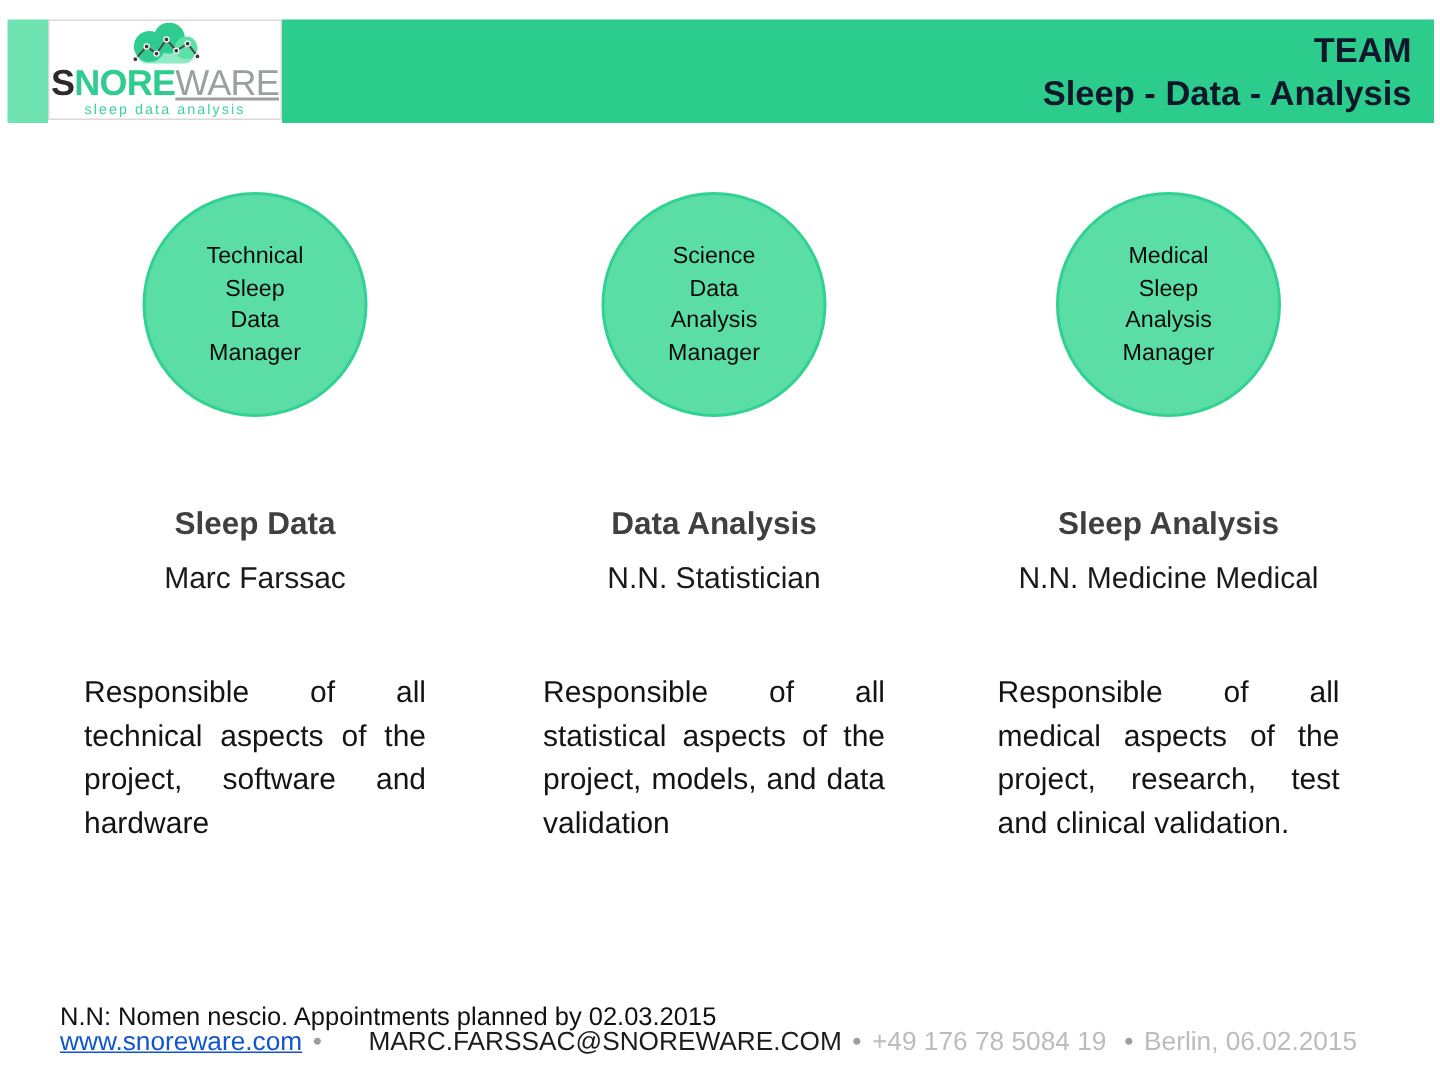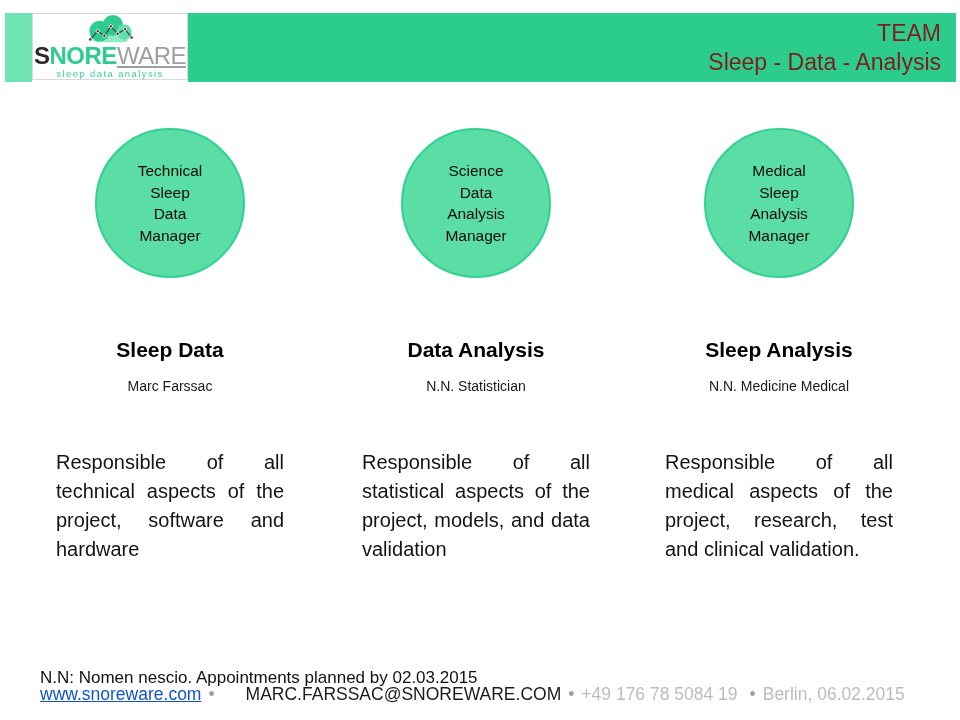--- a/index.html
+++ b/index.html
@@ -19,35 +19,35 @@
   .logo-cloud{margin-bottom:-3px;}
   .brand{font-size:24px;font-weight:700;letter-spacing:-0.5px;line-height:24px;white-space:nowrap;}
   .brand .b-s{color:#2b2b2b;}
   .brand .b-nore{color:#2ECC8E;}
   .brand .b-ware{color:#9BA09F;font-weight:400;text-decoration:underline;}
   .tagline{font-size:9.5px;color:#3BD19A;letter-spacing:1.4px;line-height:11px;}
   .band-fill{
     flex:1 1 auto;background:#2CCC8D;display:flex;flex-direction:column;
     justify-content:center;align-items:flex-end;padding-right:15px;box-sizing:border-box;
   }
-  .band-title-line{font-size:23px;font-weight:400;color:#7f1d1d;line-height:29px;text-align:right;}
+  .band-title-line{font-size:23px;font-weight:700;color:#0f172a;line-height:29px;text-align:right;}
   
   .col{position:absolute;top:128px;width:300px;}
   .col-0{left:20px;}
   .col-1{left:326px;}
   .col-2{left:629px;}
   .circle{
     width:150px;height:150px;margin:0 auto;border-radius:50%;
     background:#5BDEA5;border:2.5px solid #31D193;box-sizing:border-box;
     display:flex;flex-direction:column;align-items:center;justify-content:center;
   }
   .cline{font-size:15.5px;line-height:21.5px;color:#0b0b0b;text-align:center;}
   .cline.bold{font-weight:400;}
-  .role{margin-top:60px;text-align:center;font-size:21px;font-weight:700;color:#000000;line-height:24px;}
-  .person{margin-top:12px;text-align:center;font-size:14px;color:#1a1a1a;line-height:24px;}
+  .role{margin-top:60px;text-align:center;font-size:21px;font-weight:700;color:#404040;line-height:24px;}
+  .person{margin-top:12px;text-align:center;font-size:20px;color:#1a1a1a;line-height:24px;}
   .desc{
     width:228px;margin:50px auto 12px;font-size:20px;line-height:29px;color:#141414;
     text-align:justify;
   }
   
   .note{position:absolute;left:40px;top:637px;font-size:17px;color:#111;margin-top:31px;}
   .footer{position:absolute;left:40px;top:684px;font-size:17.5px;white-space:nowrap;}
   .footer a{color:#1155CC;text-decoration:underline;}
   .sep{color:#9E9E9E;margin:0 7px;}
   .sep.wide{margin-left:12px;}

